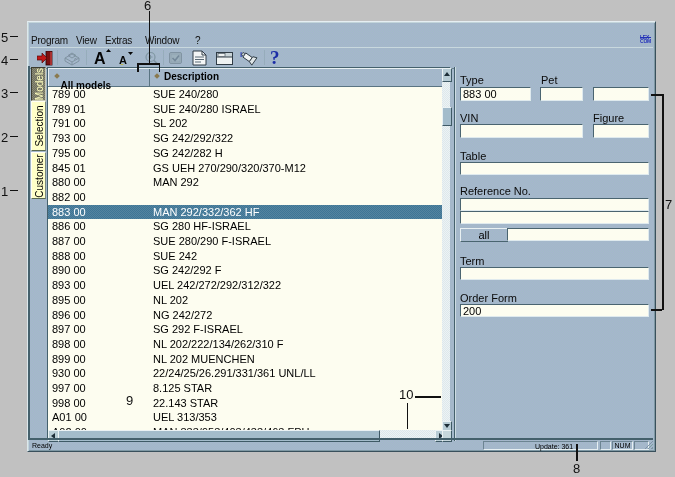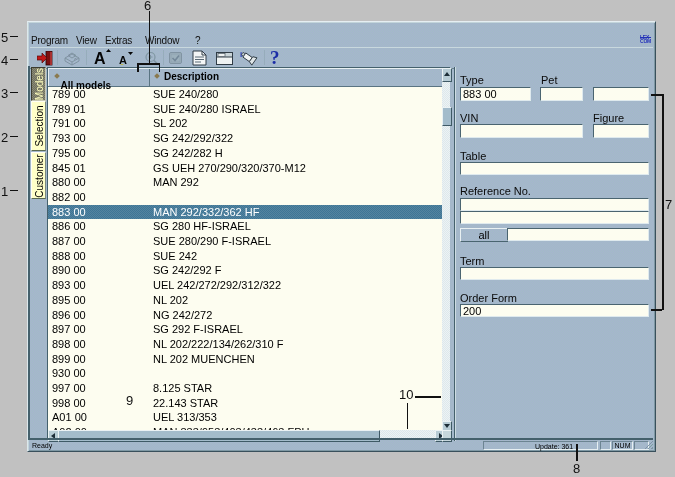--- a/index.html
+++ b/index.html
@@ -270,20 +270,21 @@
 <div class="trow" style="top:249.90px">
           <span class="c1">898 00</span>
           <span class="c2">NL 202/222/134/262/310 F</span>
         </div>
 <div class="trow" style="top:264.60px">
           <span class="c1">899 00</span>
           <span class="c2">NL 202 MUENCHEN</span>
         </div>
 <div class="trow" style="top:279.30px">
           <span class="c1">930 00</span>
+          <span class="c2">22/24/25/26.291/331/361 UNL/LL</span>
         </div>
 <div class="trow" style="top:294.00px">
           <span class="c1">997 00</span>
           <span class="c2">8.125 STAR</span>
         </div>
 <div class="trow" style="top:308.70px">
           <span class="c1">998 00</span>
           <span class="c2">22.143 STAR</span>
         </div>
 <div class="trow" style="top:323.40px">

